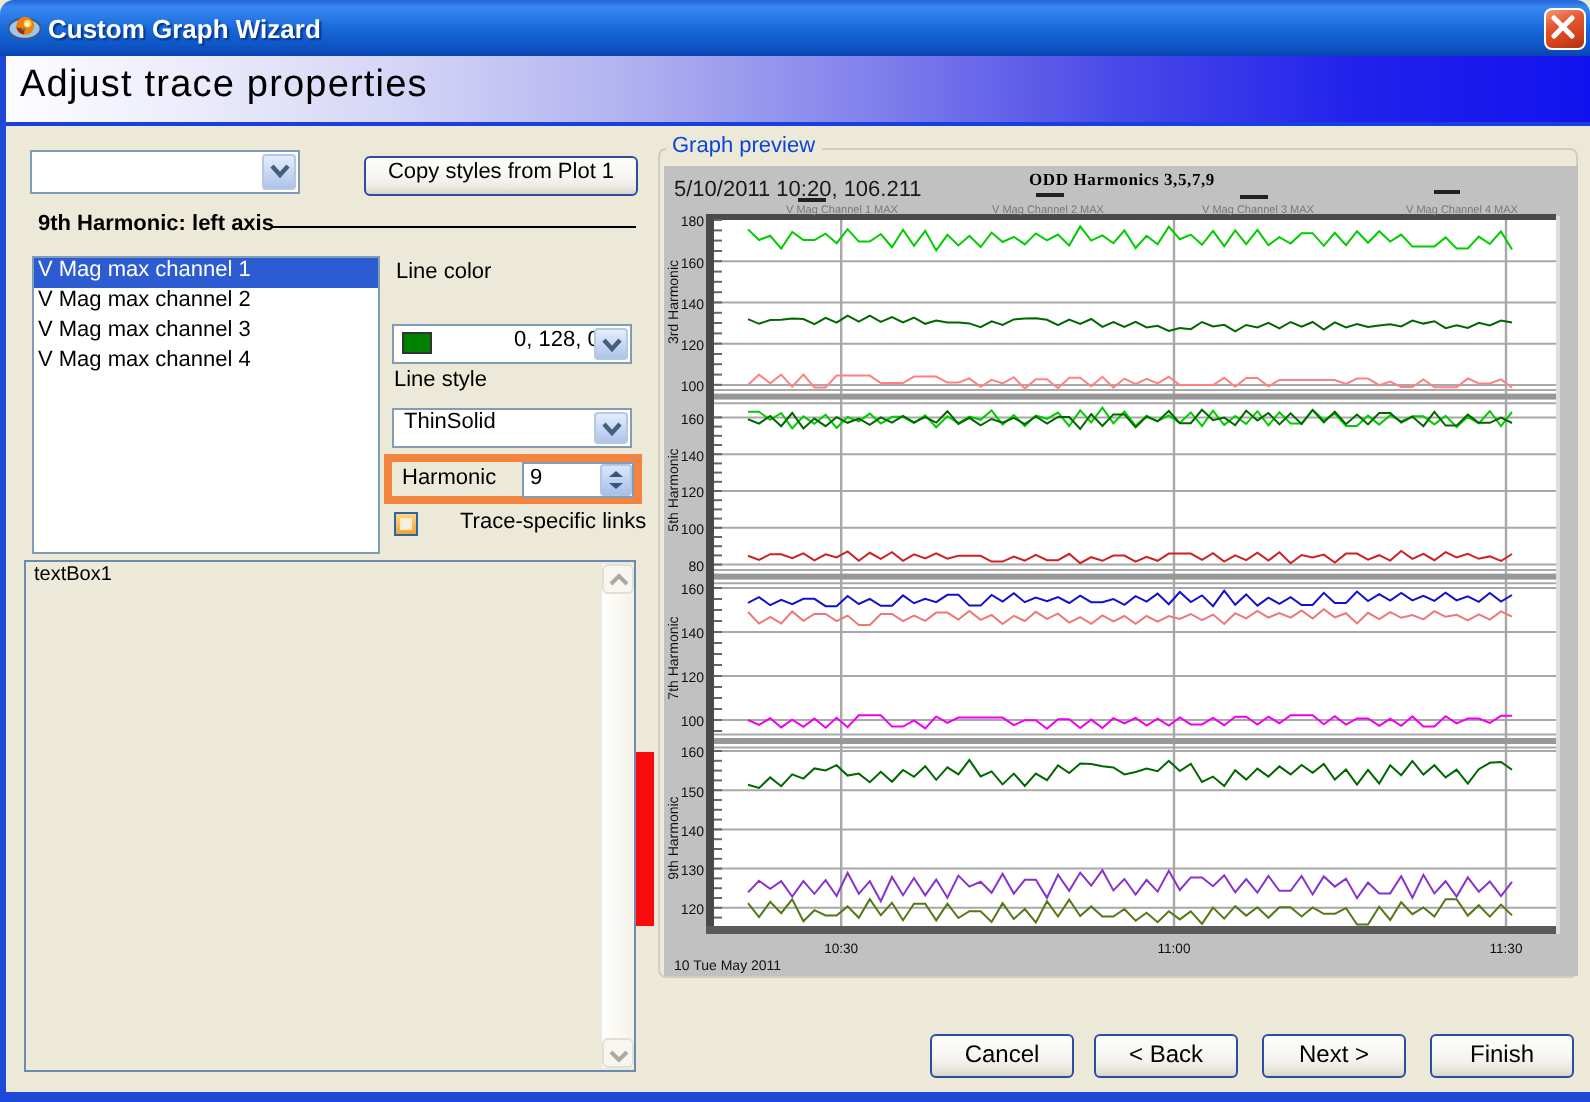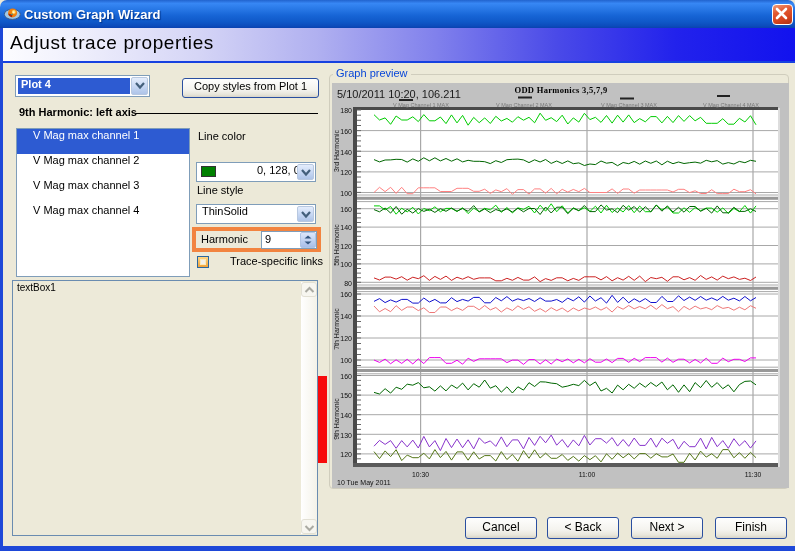--- a/index.html
+++ b/index.html
@@ -37,21 +37,21 @@
   border:1px solid #B8C8E0; }
 .drop svg { position:absolute; left:2px; top:4px; }
 #copybtn { left:182px; top:78px; width:137px; height:20px; border:1px solid #2A4FA0; border-radius:3px;
   background:linear-gradient(180deg,#FEFEFD 0%,#F4F3EE 60%,#E8E6DB 85%,#D8D4C8 100%);
   font-size:11px; text-align:center; line-height:15.5px; color:#000; white-space:nowrap; }
 #grplabel { left:19px; top:106.4px; font-size:11px; font-weight:bold; color:#000; }
 #grpline { left:136px; top:113px; width:182px; height:1px; background:#000; }
 
 #listbox { left:16px; top:128px; width:174px; height:149px; font-size:11px; }
 #listbox .sel { background:#2D5BD2; color:#fff; }
-#listbox div { height:25px; line-height:13.4px; padding-left:16px; white-space:nowrap; }
+#listbox div { height:15px; line-height:13.4px; padding-left:2px; white-space:nowrap; }
 
 #lc_label { left:198px; top:129.5px; font-size:11px; }
 #colorcombo { left:196px; top:162px; width:120px; height:20px; }
 #swatch { position:absolute; left:4px; top:3px; width:15px; height:11px; background:#008000; border:1px solid #333; }
 #colortext { position:absolute; left:25px; top:1px; font-size:11px;padding-left:35px; }
 #ls_label { left:197px; top:184px; font-size:11px; }
 #stylecombo { left:196px; top:204px; width:120px; height:20px; }
 #styletext { position:absolute; left:5px; top:0px; font-size:11px; }
 
 #orangebox { left:192px; top:227px; width:129px; height:25px; border:4px solid #F28440; }
@@ -101,21 +101,20 @@
     </svg>
   </div>
 
 <div class="abs" id="hdr"></div>
 <div class="abs" id="hdrtext">Adjust trace properties</div>
 <div class="abs" id="hdrline"></div>
 <div class="abs" id="edgeL"></div>
 <div class="abs" id="edgeB"></div>
 
 <div class="abs cbo" id="plotcombo">
-  <div id="plotsel">Plot 4</div>
   <div class="drop">
       <svg width="12" height="8" viewBox="0 0 12 8">
         <path d="M2 1 L6 5.5 L10 1" fill="none" stroke="#44607C" stroke-width="2.2"></path>
       </svg>
     </div>
 </div>
 <div class="abs" id="copybtn">Copy styles from Plot 1</div>
 <div class="abs" id="grplabel">9th Harmonic: left axis</div>
 <div class="abs" id="grpline"></div>
 

